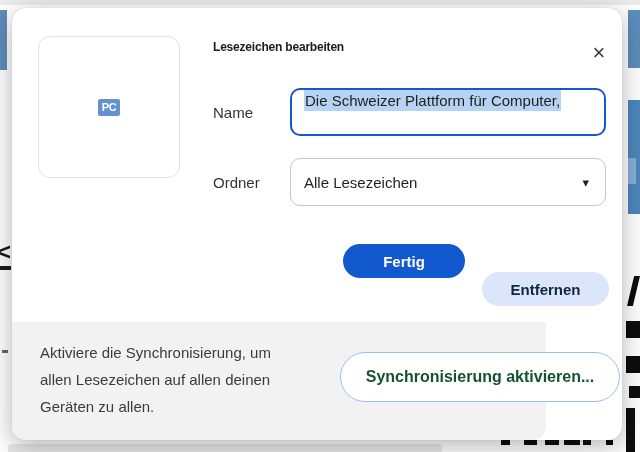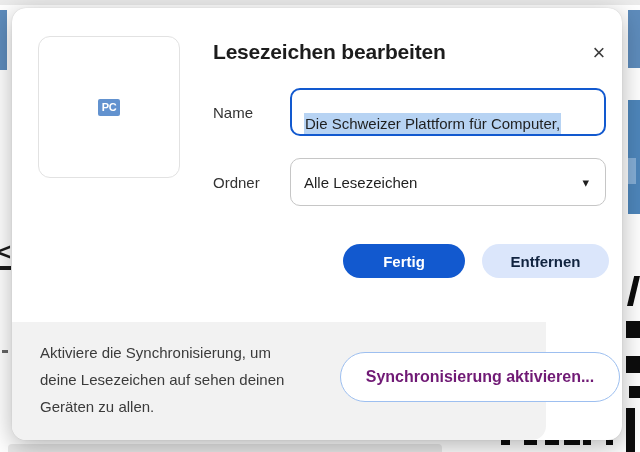--- a/index.html
+++ b/index.html
@@ -40,68 +40,68 @@
     position:absolute; left:26px; top:28px; width:140px; height:140px;
     border:1px solid #e2e2e2; border-radius:12px; background:#fff;
     display:flex; align-items:center; justify-content:center;
   }
   .favicon{
     width:22px; height:17px; background:#6292cf; color:#fff;
     font-size:11px; font-weight:bold; letter-spacing:-0.5px;
     display:flex; align-items:center; justify-content:center; border-radius:2px;text-align:center;
   }
   .title{
-    position:absolute; left:201px; top:32px; font-size:21px; font-weight:700;
+    position:absolute; left:201px; top:32px; font-size:12px; font-weight:700;
     color:#1c1c1c; letter-spacing:-0.2px;
   }
   .close-btn{
     position:absolute; left:572px; top:30px; width:30px; height:30px;
     background:none; border:none; font-size:22px; font-weight:300; color:#3c3c3c;
     display:flex; align-items:center; justify-content:center; cursor:pointer; padding:0;
     font-family:"Liberation Sans", sans-serif;
   }
   .field-label{
     position:absolute; left:201px; font-size:15px; color:#333333;
   }
   .label-name{top:96px;}
   .label-folder{top:166px;}
   .name-input{
     position:absolute; left:278px; top:80px; width:316px; height:48px;
     border:2px solid #1259cf; border-radius:10px; background:#fff;
-    display:flex; align-items:flex-end; padding:0 12px; box-sizing:border-box;
+    display:flex; align-items:flex-start; padding:0 12px; box-sizing:border-box;
     font-size:15px; color:#1f1f1f; white-space:nowrap; overflow:hidden; cursor:text;
   }
   .name-input .sel{background:#b7d3f3; padding:2px 1px;}
   .folder-select{
     position:absolute; left:278px; top:150px; width:316px; height:48px;
     border:1px solid #c6c6c6; border-radius:10px; background:#fff;
     display:flex; align-items:center; justify-content:space-between;
     padding:0 16px 0 13px; box-sizing:border-box;
     font-size:15px; color:#1f1f1f; cursor:pointer;gap:44px;
   }
   .caret{font-size:13px; color:#1f1f1f; line-height:1;}
   .btn{
     position:absolute; top:236px; height:34px; border:none; border-radius:23px;
     font-size:15px; font-weight:700; cursor:pointer;
     font-family:"Liberation Sans", sans-serif;
     display:flex; align-items:center; justify-content:center;
   }
   .btn-primary{left:331px; width:122px; background:#1259cf; color:#ffffff;}
-  .btn-tonal{left:470px; width:127px; background:#dbe6fb; color:#10233f;}
+  .btn-tonal{left:470px; width:127px; background:#dbe6fb; color:#10233f;margin-top:28px;}
   .footer{
     position:absolute; left:0; top:314px; width:534px; height:118px;
     background:#f2f2f2; border-radius:0 0 14px 14px;
   }
   .footer-msg{
     position:absolute; left:28px; top:17px; font-size:15px; color:#3b3b3b; line-height:27px;
   }
   .sync-btn{
     position:absolute; left:328px; top:30px; width:280px; height:50px;
     background:#ffffff; border:1.5px solid #9dbff0; border-radius:25px;
-    color:#701a75; font-size:16px; font-weight:700; cursor:pointer;
+    color:#14532d; font-size:16px; font-weight:700; cursor:pointer;
     font-family:"Liberation Sans", sans-serif;
     display:flex; align-items:center; justify-content:center;
   }
 </style>
 </head>
 <body>
 
 <div class="stage">
 
   <div class="bg-top-strip"></div>
@@ -146,20 +146,20 @@
       <span>Alle Lesezeichen</span>
       <span class="caret">▾</span>
     </div>
 
     <button class="btn btn-primary">Fertig</button>
     <button class="btn btn-tonal">Entfernen</button>
 
     <div class="footer">
       <div class="footer-msg">
         <div>Aktiviere die Synchronisierung, um</div>
-        <div>deine Lesezeichen auf sehen deinen</div>
+        <div>allen Lesezeichen auf allen deinen</div>
         <div>Geräten zu allen.</div>
       </div>
       <button class="sync-btn">Synchronisierung aktivieren...</button>
     </div>
 
   </div>
 </div>
 
 </body></html>

